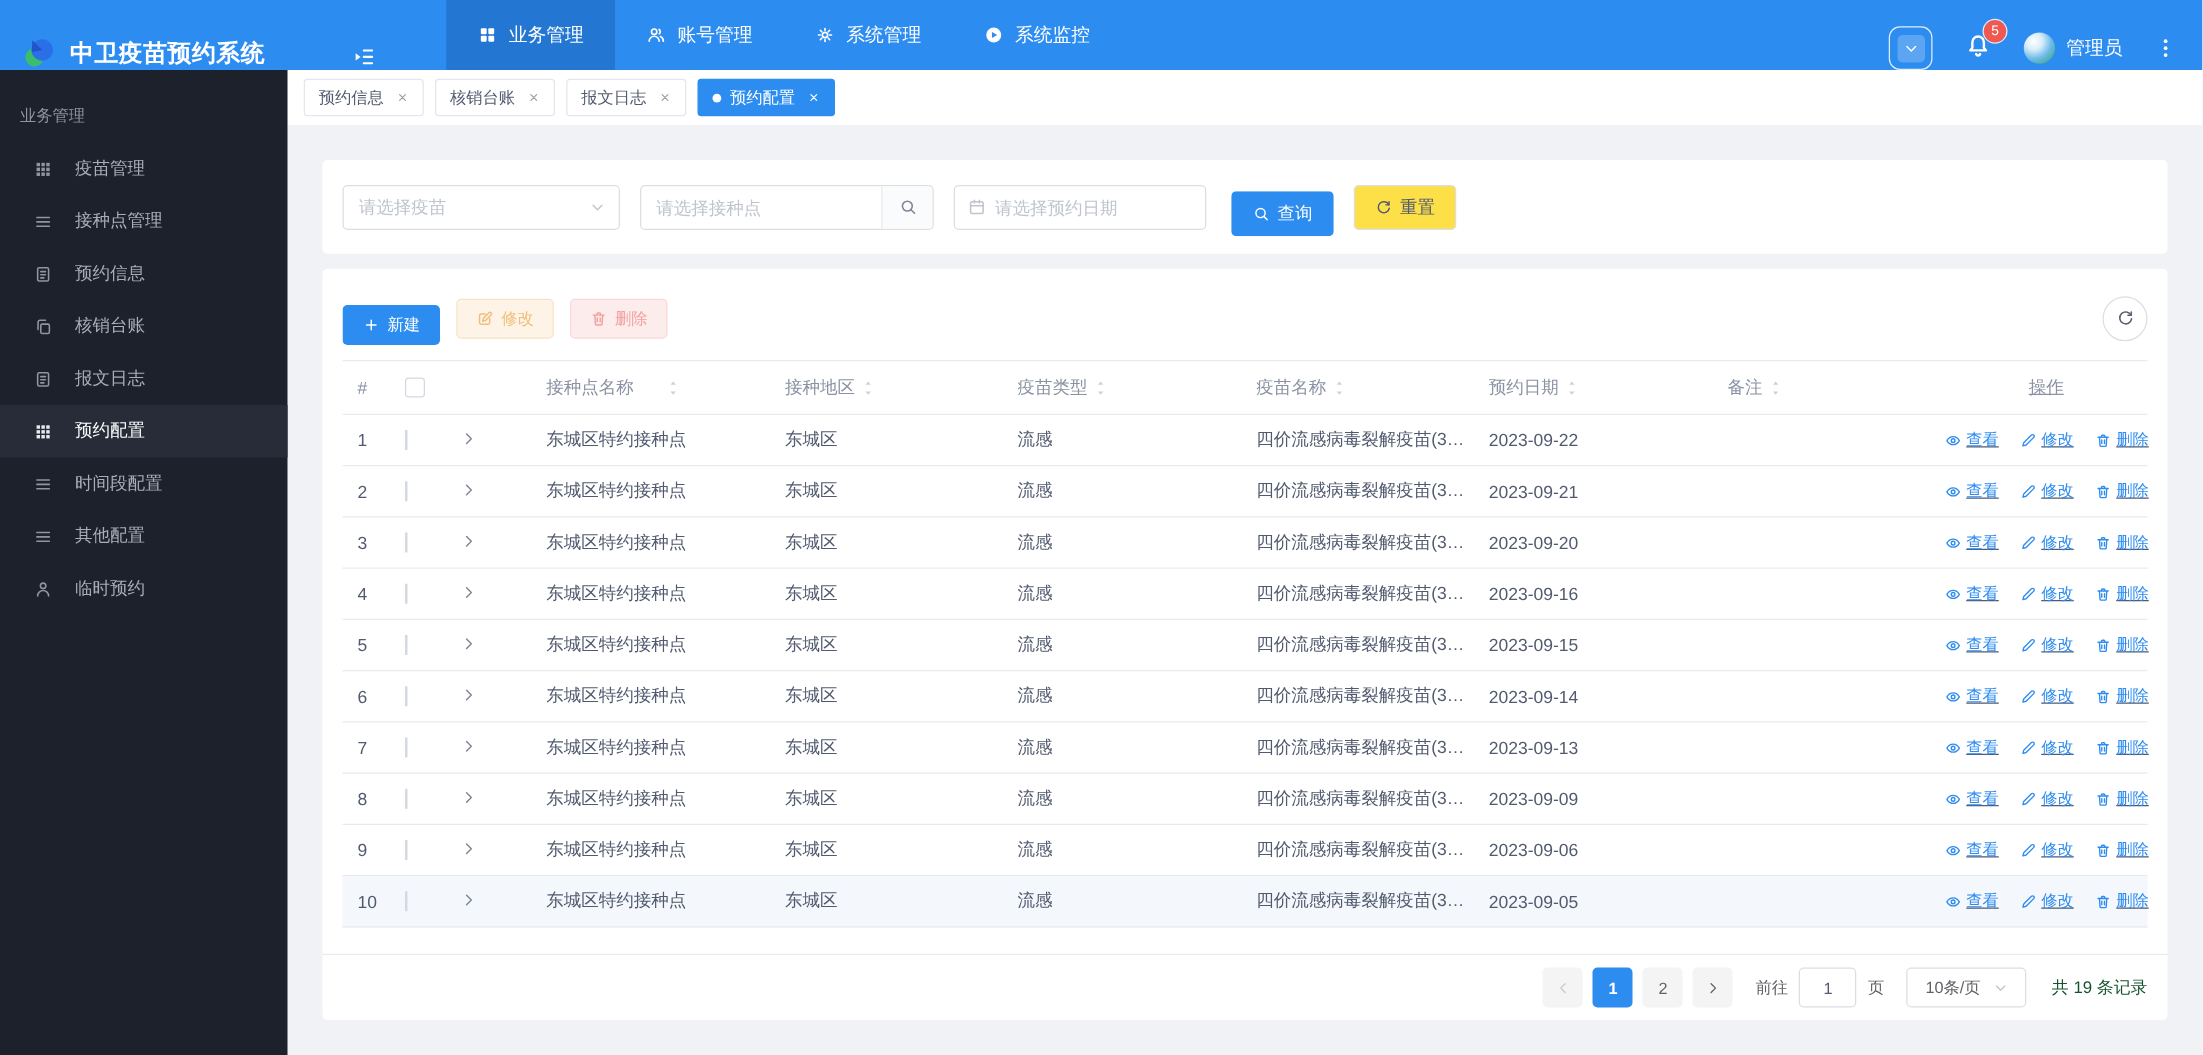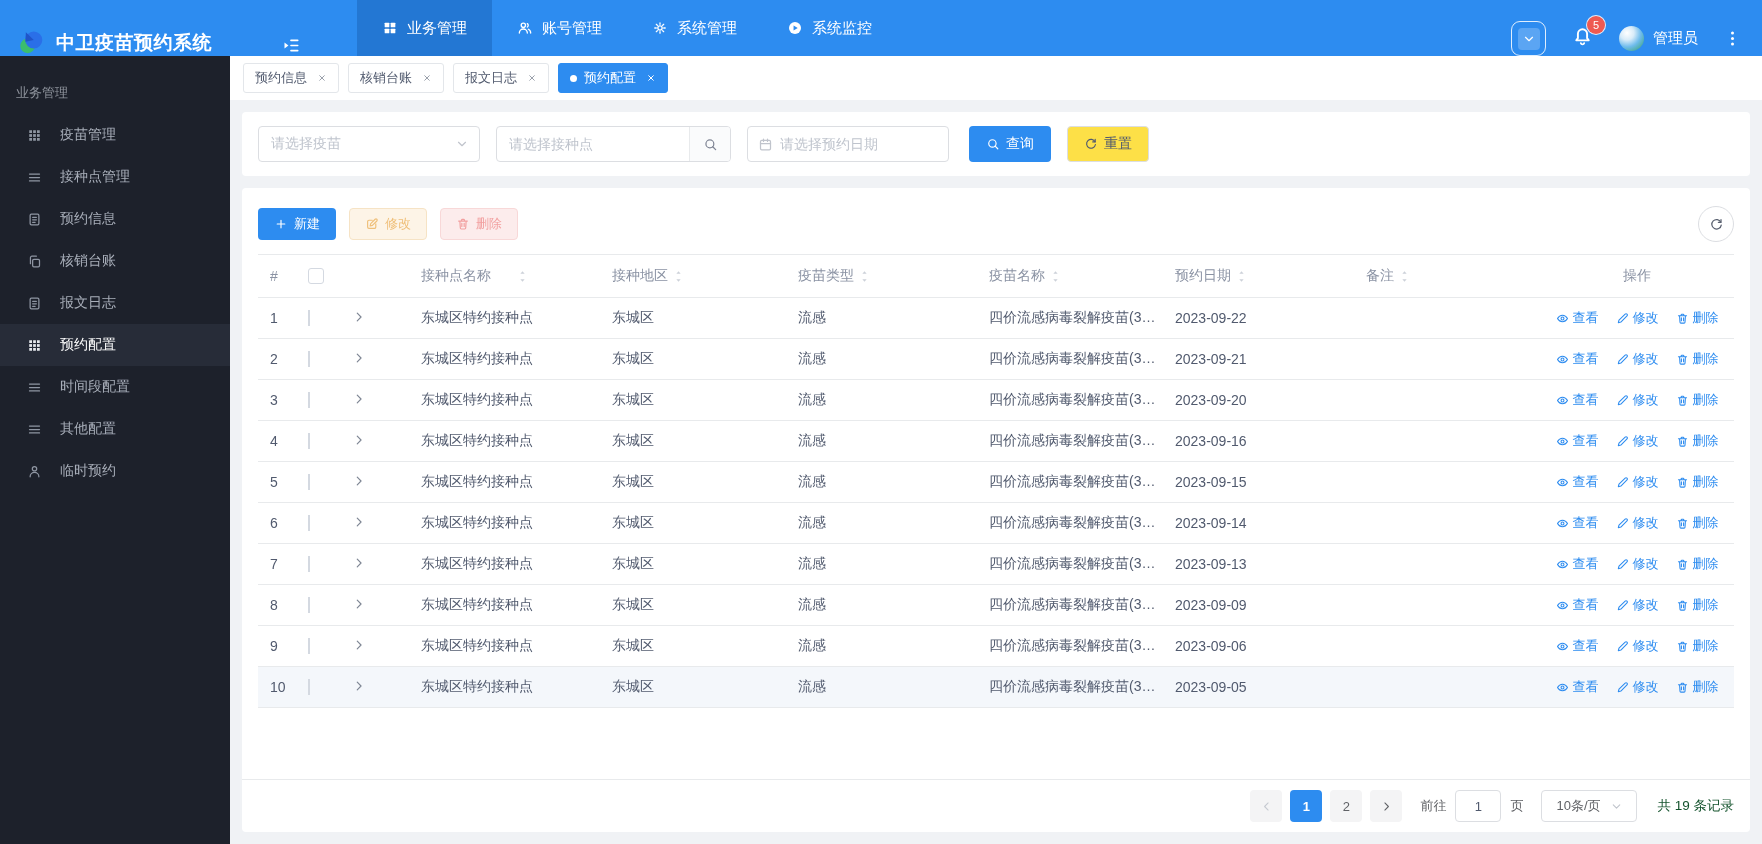--- a/index.html
+++ b/index.html
@@ -40,38 +40,38 @@
   
   .main{position:absolute;top:56px;left:230px;right:0;bottom:0;display:flex;flex-direction:column;}
   .tabstrip{height:44px;background:#fff;display:flex;align-items:center;gap:9px;padding-left:13px;flex:none;}
   .tab{display:flex;align-items:center;gap:7px;height:30px;padding:0 11px;border:1px solid #e3e6ea;border-radius:3px;background:#fff;font-size:13px;color:#515a6e;cursor:pointer;box-sizing:border-box;}
   .tab .dot{display:none;}
   .tab.active{background:#2d8cf0;border-color:#2d8cf0;color:#fff;}
   .tab.active .dot{display:block;width:7px;height:7px;border-radius:50%;background:#fff;}
   .tab .close{font-size:10px;color:#9aa0ab;margin-left:3px;}
   .tab.active .close{color:#fff;}
 
-  .content{flex:1;padding:12px;display:flex;flex-direction:column;min-height:0;}
+  .content{flex:1;padding:28px;display:flex;flex-direction:column;min-height:0;}
 
   
   .filter-card{background:#fff;border-radius:4px;padding:14px 16px;display:flex;align-items:center;gap:16px;flex:none;}
   .select{width:198px;height:34px;border:1px solid #dcdee2;border-radius:4px;display:flex;align-items:center;justify-content:space-between;padding:0 10px 0 12px;cursor:pointer;background:#fff;box-sizing:content-box;}
   .select .ph{color:#bfc4cd;font-size:14px;}
   .sel-arrow{color:#c0c4cc;font-size:14px;}
   .input-group{display:flex;align-items:stretch;height:36px;border:1px solid #dcdee2;border-radius:4px;overflow:hidden;background:#fff;box-sizing:border-box;}
   .inp{border:none;outline:none;padding:0 12px;font-size:14px;color:#4d7c0f;background:transparent;font-family:inherit;}
   .inp::placeholder{color:#bfc4cd;}
   .site-inp{width:168px;}
   .inp-suffix{width:40px;display:flex;align-items:center;justify-content:center;border-left:1px solid #e8eaec;color:#808695;font-size:15px;cursor:pointer;background:#fafbfc;}
   .date-input{width:202px;height:36px;border:1px solid #dcdee2;border-radius:4px;display:flex;align-items:center;padding-left:10px;gap:7px;background:#fff;box-sizing:border-box;}
   .date-input .icon{color:#c0c4cc;font-size:15px;}
   .date-inp{width:155px;padding:0;}
   .btn{display:inline-flex;align-items:center;gap:6px;height:36px;padding:0 16px;border-radius:4px;font-size:14px;border:1px solid transparent;cursor:pointer;background:#fde047;font-family:inherit;box-sizing:border-box;}
   .btn .icon{font-size:14px;}
-  .btn-primary{background:#2d8cf0;color:#fff;}
+  .btn-primary{background:#2d8cf0;color:#fff;margin-top:11px;}
   .btn-default{border-color:#dcdee2;color:#515a6e;}
   .gap-l{margin-left:4px;}
 
   
   .table-card{margin-top:12px;background:#fff;border-radius:4px;flex:1;display:flex;flex-direction:column;min-height:0;}
   .toolbar{padding:18px 16px 12px;display:flex;gap:13px;align-items:center;flex:none;}
   .btn-sm{height:32px;padding:0 15px;font-size:13px;}
   .btn-warn-dis{background:#fdf4e7;border-color:#f6e3c5;color:#efbf79;cursor:not-allowed;}
   .btn-danger-dis{background:#fcecec;border-color:#f8d8d8;color:#f2a0a0;cursor:not-allowed;}
   .refresh-btn{margin-left:auto;width:36px;height:36px;border-radius:50%;border:1px solid #dcdee2;background:#fff;display:flex;align-items:center;justify-content:center;color:#5a6170;font-size:15px;cursor:pointer;}
@@ -79,21 +79,21 @@
   .table{flex:1;min-height:0;padding:0 16px;overflow:hidden;}
   .thead{display:flex;align-items:center;height:42px;border-top:1px solid #e8eaec;border-bottom:1px solid #e8eaec;color:#8a92a3;font-size:14px;}
   .th{display:flex;align-items:center;gap:3px;padding-left:12px;box-sizing:border-box;white-space:nowrap;}
   .sort{color:#ccd1d9;font-size:15px;}
   .tr{display:flex;align-items:center;height:40px;border-bottom:1px solid #e8eaec;font-size:14px;color:#515a6e;}
   .tr.hl{background:#f4f7fb;}
   .td{padding-left:12px;box-sizing:border-box;white-space:nowrap;overflow:hidden;text-overflow:ellipsis;}
   .c0{width:38px;flex:none;}.c1{width:44px;flex:none;}.c2{width:69px;flex:none;}
   .c3{width:191px;flex:none;gap:24px;}.c4{width:186px;flex:none;}.c5{width:191px;flex:none;}
   .c6{width:186px;flex:none;}.c7{width:191px;flex:none;}.c8{width:186px;flex:none;}
-  .c9{flex:1;display:flex;align-items:flex-end;justify-content:center;padding:0;overflow:visible;}
+  .c9{flex:1;display:flex;align-items:flex-end;justify-content:center;padding:0;overflow:visible;text-decoration:underline;}
   .cb{width:16px;height:16px;border:1px solid #d4d9e1;border-radius:3px;background:#fff;box-sizing:border-box;cursor:pointer;}
   .expand{color:#7e8694;font-size:14px;cursor:pointer;}
   .actions{display:flex;gap:17px;}
   .action{display:flex;align-items:center;gap:4px;color:#2d8cf0;font-size:13px;cursor:pointer;white-space:nowrap;}
   .action .icon{font-size:13px;}
 
   
   .pager{flex:none;border-top:1px solid #e8eaec;height:52px;display:flex;align-items:center;justify-content:flex-end;padding-right:16px;gap:8px;font-size:13px;color:#606266;}
   .pg-box{min-width:32px;height:32px;border-radius:4px;background:#f4f4f5;display:flex;align-items:center;justify-content:center;font-size:13px;color:#606266;cursor:pointer;box-sizing:border-box;padding:0 4px;}
   .pg-box .icon{font-size:13px;}

